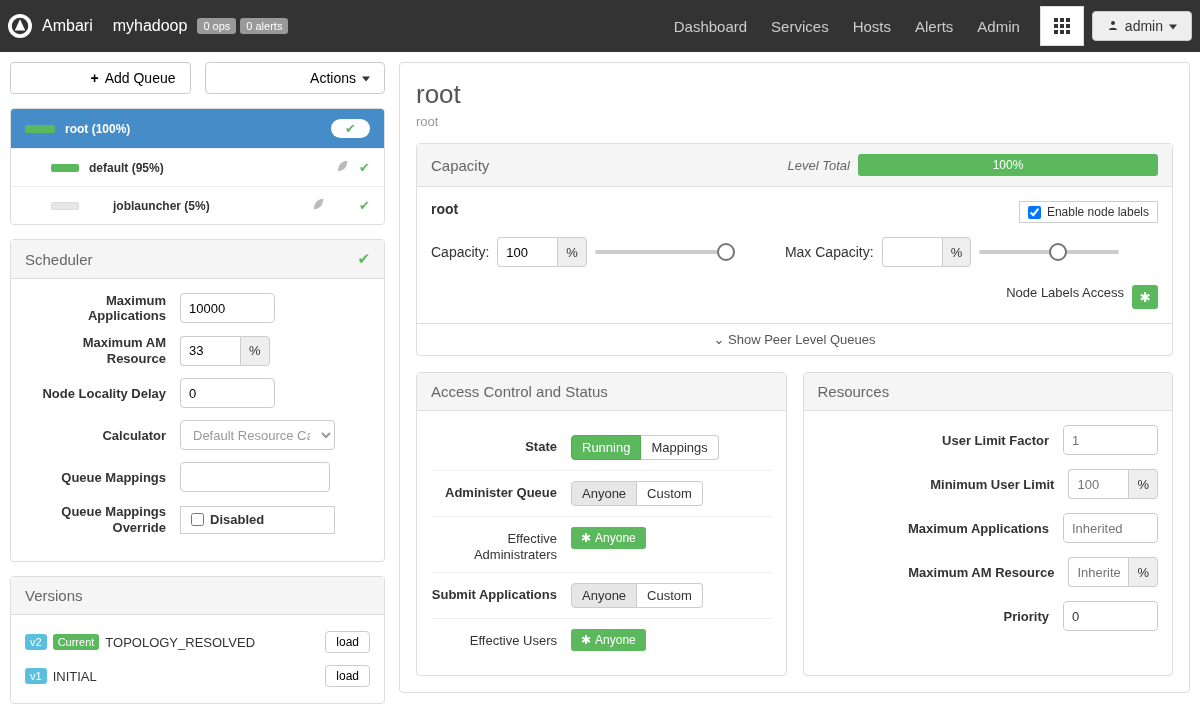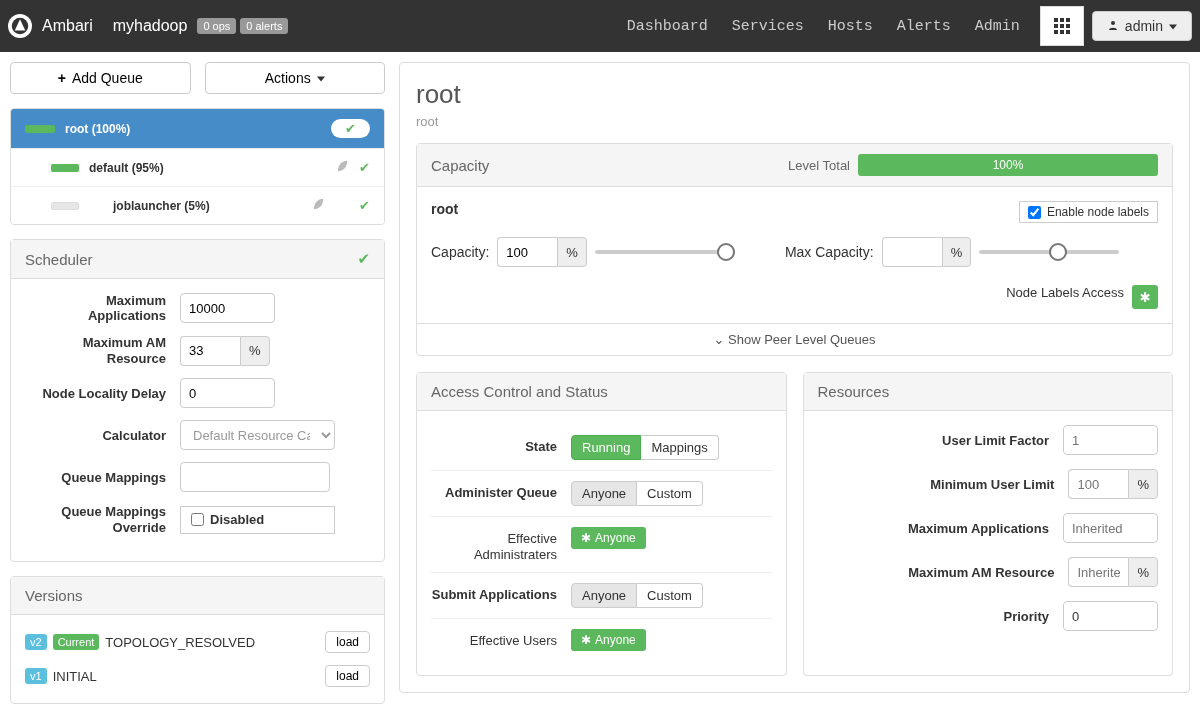--- a/index.html
+++ b/index.html
@@ -6,34 +6,34 @@
 body { font-family: "Helvetica Neue", Helvetica, Arial, sans-serif; font-size: 13px; color: #333; background: #fff; }
 
 .topnav { background: #313d54; background: linear-gradient(to bottom, #555 0%, #333 100%); height: 52px; display: flex; align-items: center; padding: 0 8px; color: #fff; }
 .topnav { background: #323232; }
 .logo { width: 24px; height: 24px; border-radius: 50%; background: #fff; margin-right: 10px; display:flex; align-items:center; justify-content:center; }
 .logo svg { width: 18px; height: 18px; }
 .brand { font-size: 16px; color: #fff; margin-right: 20px; }
 .cluster { font-size: 16px; color: #fff; margin-right: 10px; }
 .badge-gray { background: #999; color: #fff; font-size: 11px; padding: 2px 6px; border-radius: 3px; margin-right: 4px; }
 .topnav-right { margin-left: auto; display: flex; align-items: center; }
-.navlink { color: #ccc; padding: 0 12px; font-size: 15px; cursor: pointer; height:40px; display:flex; align-items:center;font-family:Liberation Mono, monospace; }
+.navlink { color: #ccc; padding: 0 12px; font-size: 15px; cursor: pointer; height:40px; display:flex; align-items:center; }
 .navicon-box { background: #fff; border: 1px solid #ddd; height: 40px; width: 44px; display:flex; align-items:center; justify-content:center; margin-left: 8px; }
 .admin-btn { background: #eee; border: 1px solid #ccc; color: #333; padding: 6px 14px; border-radius: 4px; margin-left: 8px; display:flex; align-items:center; cursor:pointer; font-size:14px; }
 .admin-btn .user-icon { margin-right: 6px; }
 .caret { margin-left: 6px; }
 
 .wrap { display: flex; padding: 10px; gap: 14px; }
 .colL { width: 375px; display:flex; flex-direction:column; gap: 14px; }
 .colR { flex: 1; }
 
 .btn { background: #fff; border: 1px solid #ccc; padding: 7px 14px; border-radius: 4px; cursor: pointer; font-size: 14px; display:inline-flex; align-items:center; justify-content:center; }
 .btn-sm { padding: 3px 10px; font-size: 12px; }
 .rowbtns { display:flex; gap:14px; }
-.rowbtns .btn { flex:1; }
+.rowbtns .btn { flex:1;justify-content:flex-end; }
 
 .panel { border: 1px solid #ddd; border-radius: 4px; }
 .panel-head { background: #f5f5f5; border-bottom: 1px solid #ddd; padding: 10px 14px; font-size: 15px; color: #666; display:flex; align-items:center; }
 .panel-body { padding: 14px; }
 
 .queue-list { border: 1px solid #ddd; border-radius: 4px; overflow:hidden; }
 .queue-row { display:flex; align-items:center; padding: 10px 14px; border-bottom: 1px solid #eee; background:#fff; }
 .queue-row:last-child { border-bottom:none;gap:24px; }
 .queue-row.selected { background: #3a87ad; background: #428bca; color: #fff; }
 .queue-row.selected { background: #468cc8; }
@@ -65,21 +65,21 @@
 .tag-green { background: #5cb85c; }
 .ver-name { flex:1; font-size: 13px; }
 
 .main-panel { border:1px solid #ddd; border-radius:4px; padding: 16px; }
 .main-title { font-size: 26px; color: #555; font-weight: normal; }
 .breadcrumb-txt { color:#999; font-size:13px; margin-top: 4px; margin-bottom: 14px; }
 
 .cap-panel { border:1px solid #ddd; border-radius:4px; margin-bottom: 16px; }
 .cap-head { background:#f5f5f5; border-bottom:1px solid #ddd; padding: 10px 14px; display:flex; align-items:center; }
 .cap-head-title { font-size: 15px; color:#666; }
-.level-total-label { margin-left:auto; font-size:13px; color:#666; margin-right:8px; }
+.level-total-label { margin-left:auto; font-size:13px; color:#666; margin-right:8px;font-style:italic; }
 .level-bar { width: 300px; height: 22px; background:#5cb85c; border-radius:3px; display:flex; align-items:center; justify-content:center; color:#fff; font-size:12px; }
 .cap-body { padding: 14px; }
 .cap-top { display:flex; align-items:flex-start; }
 .cap-root { font-weight:bold; font-size:14px; }
 .enable-nl { margin-left:auto; }
 .cap-controls { display:flex; align-items:center; gap: 20px; margin-top: 14px; }
 .cap-ctrl { display:flex; align-items:center; gap:8px; }
 .cap-ctrl label { font-size:14px; }
 .slider { position:relative; width:140px; height:4px; background:#ccc; border-radius:2px; }
 .slider .thumb { position:absolute; top:-7px; width:18px; height:18px; border:2px solid #777; background:#fff; border-radius:10px; }

